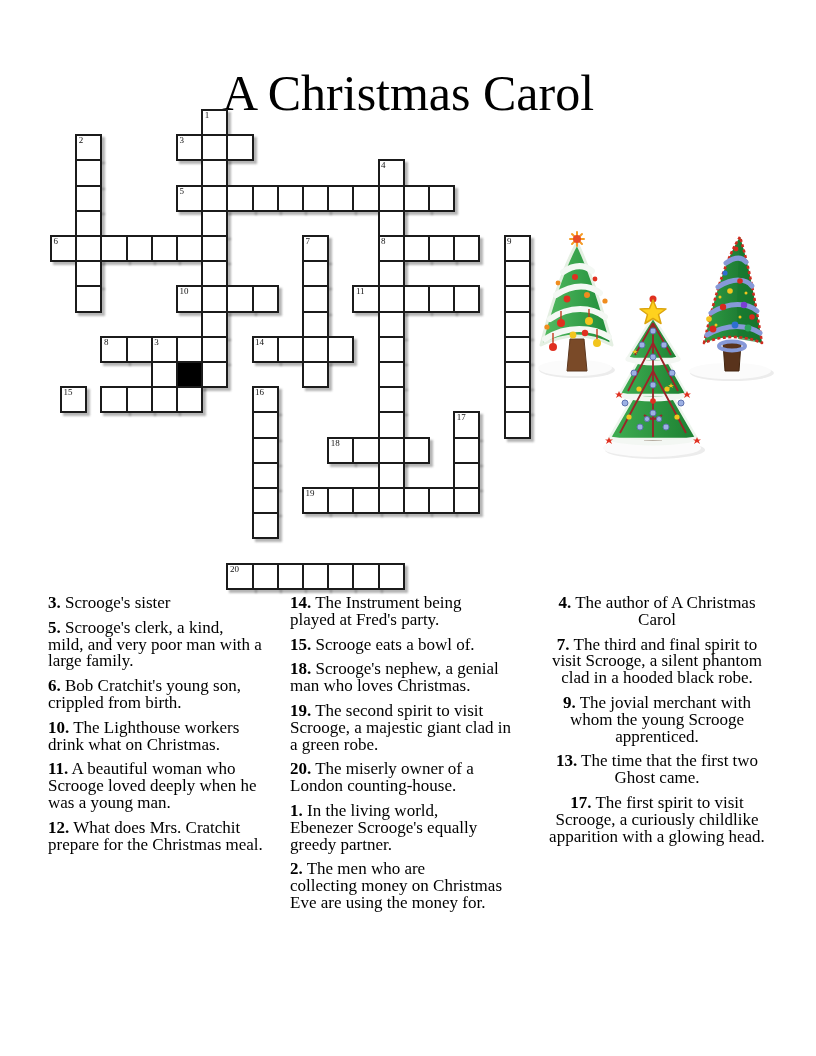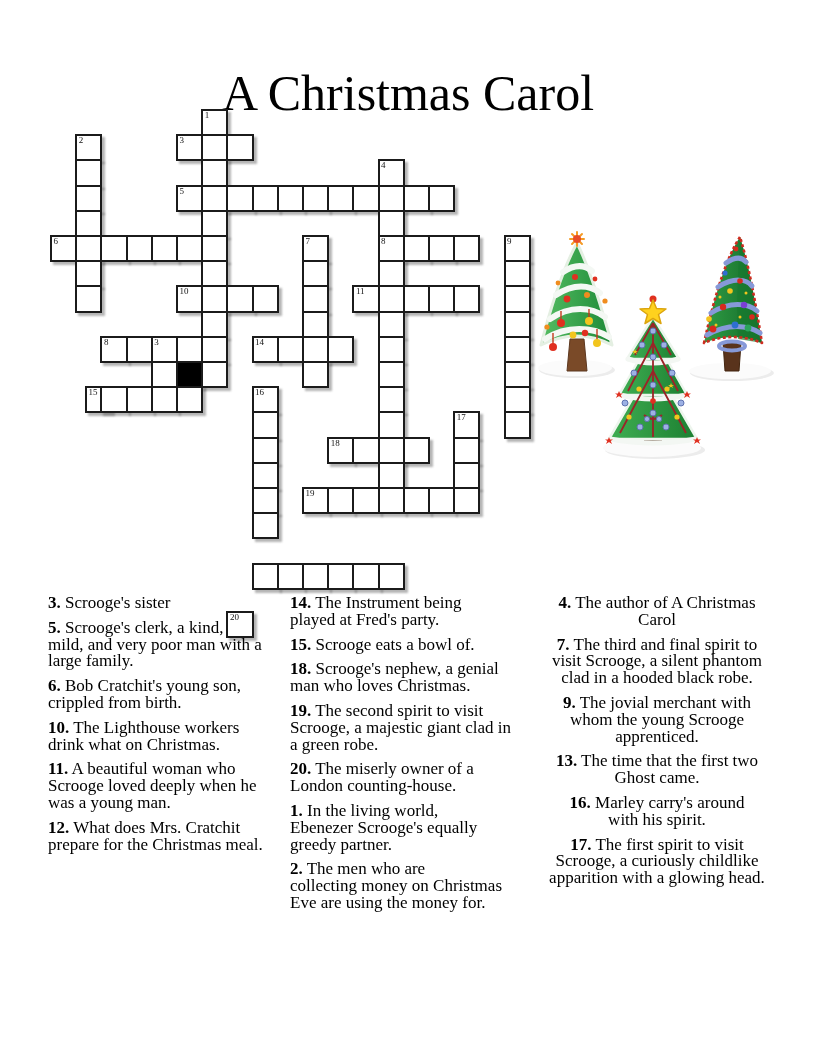--- a/index.html
+++ b/index.html
@@ -140,21 +140,21 @@
       <div class="cell" style="left: 252px; top: 226.8px;"></div>
       <div class="cell" style="left: 277.2px; top: 226.8px;"></div>
       <div class="cell" style="left: 327.6px; top: 226.8px;"></div>
       <div class="cell" style="left: 453.6px; top: 226.8px;"></div>
       <div class="cell" style="left: 100.8px; top: 252px;"></div>
       <div class="cell black" style="left: 126px; top: 252px;"></div>
       <div class="cell" style="left: 151.2px; top: 252px;"></div>
       <div class="cell" style="left: 252px; top: 252px;"></div>
       <div class="cell" style="left: 327.6px; top: 252px;"></div>
       <div class="cell" style="left: 453.6px; top: 252px;"></div>
-      <div class="cell" style="left: 35px; top: 277.2px;">
+      <div class="cell" style="left: 10px; top: 277.2px;">
         <span class="num">15</span>
       </div>
       <div class="cell" style="left: 50.4px; top: 277.2px;"></div>
       <div class="cell" style="left: 75.6px; top: 277.2px;"></div>
       <div class="cell" style="left: 100.8px; top: 277.2px;"></div>
       <div class="cell" style="left: 126px; top: 277.2px;"></div>
       <div class="cell" style="left: 201.6px; top: 277.2px;">
         <span class="num">16</span>
       </div>
       <div class="cell" style="left: 327.6px; top: 277.2px;"></div>
@@ -180,21 +180,21 @@
       <div class="cell" style="left: 252px; top: 378px;">
         <span class="num">19</span>
       </div>
       <div class="cell" style="left: 277.2px; top: 378px;"></div>
       <div class="cell" style="left: 302.4px; top: 378px;"></div>
       <div class="cell" style="left: 327.6px; top: 378px;"></div>
       <div class="cell" style="left: 352.8px; top: 378px;"></div>
       <div class="cell" style="left: 378px; top: 378px;"></div>
       <div class="cell" style="left: 403.2px; top: 378px;"></div>
       <div class="cell" style="left: 201.6px; top: 403.2px;"></div>
-      <div class="cell" style="left: 176.4px; top: 453.6px; margin-top: 48px;">
+      <div class="cell" style="left: 176.4px; top: 453.6px;">
         <span class="num">20</span>
       </div>
       <div class="cell" style="left: 201.6px; top: 453.6px;"></div>
       <div class="cell" style="left: 226.8px; top: 453.6px;"></div>
       <div class="cell" style="left: 252px; top: 453.6px;"></div>
       <div class="cell" style="left: 277.2px; top: 453.6px;"></div>
       <div class="cell" style="left: 302.4px; top: 453.6px;"></div>
       <div class="cell" style="left: 327.6px; top: 453.6px;"></div>
     </div>
 
@@ -381,20 +381,18 @@
       <div class="clue"><b>4.</b><span> The author of A Christmas
 Carol</span></div>
       <div class="clue"><b>7.</b><span> The third and final spirit to
 visit Scrooge, a silent phantom
 clad in a hooded black robe.</span></div>
       <div class="clue"><b>9.</b><span> The jovial merchant with
 whom the young Scrooge
 apprenticed.</span></div>
       <div class="clue"><b>13.</b><span> The time that the first two
 Ghost came.</span></div>
-      <div class="clue"><b>16.</b><span> Marley carry's around
-with his spirit.</span></div>
       <div class="clue"><b>17.</b><span> The first spirit to visit
 Scrooge, a curiously childlike
 apparition with a glowing head.</span></div>
     </div>
 
 </div>
 
 </body></html>

